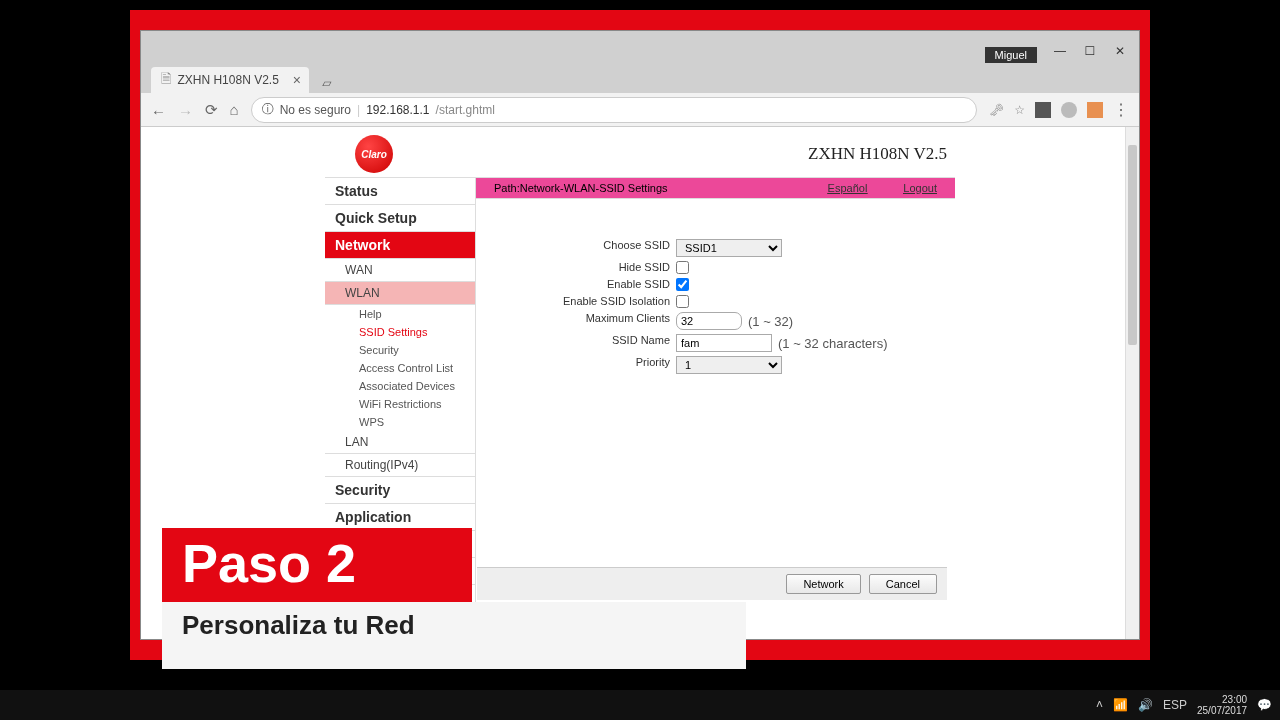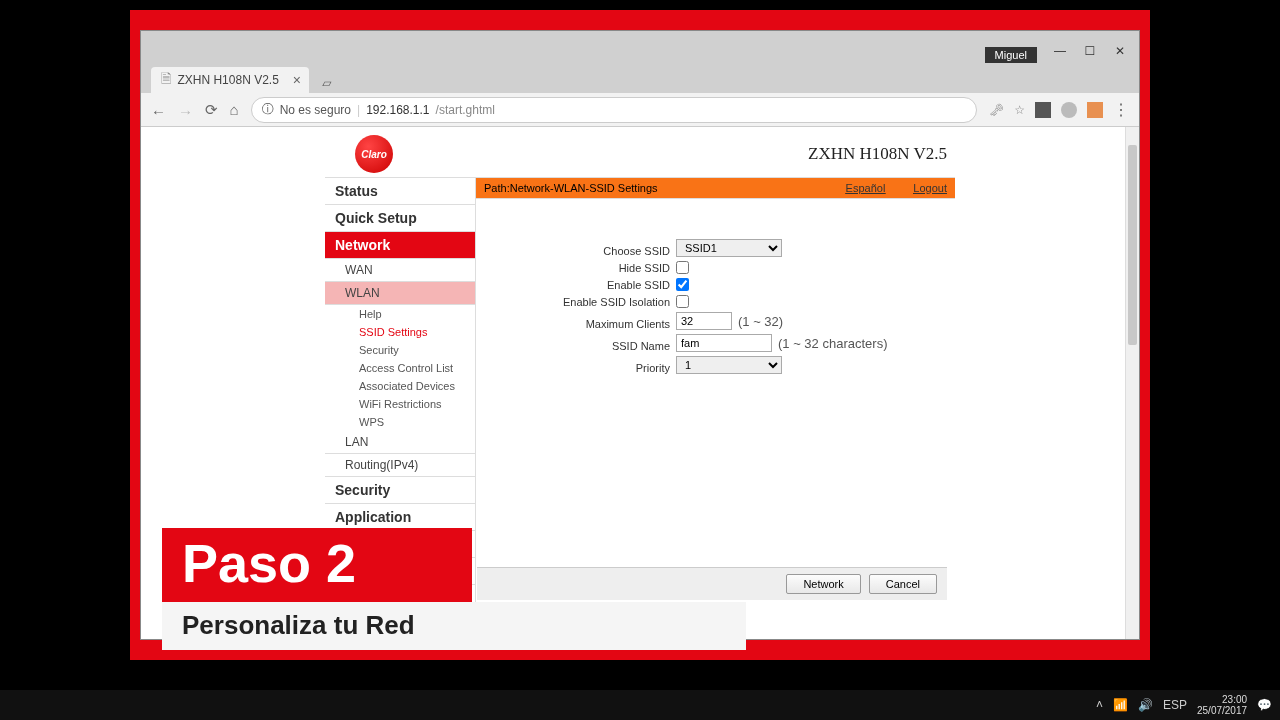--- a/index.html
+++ b/index.html
@@ -50,45 +50,45 @@
 .sidebar { width: 150px; background: #fff; }
 .menu-item { padding: 5px 10px; border-bottom: 1px solid #ddd; color: #333; font-weight: bold; font-size: 14px; cursor: pointer; }
 .menu-item.active { background: #e30613; color: #fff; }
 .submenu-item { padding: 4px 10px 4px 20px; border-bottom: 1px solid #ddd; color: #444; font-size: 12px; cursor: pointer; }
 .submenu-item.highlight { background: #f5b5b5; }
 .subsub { padding: 3px 10px 3px 34px; color: #555; font-size: 11px; cursor: pointer; }
 .subsub.active { color: #e30613; }
 
 
 .content { flex: 1; background: #fff; border-left: 1px solid #ddd; }
-.path-bar { background: #f97316; padding: 4px 8px; display: flex; justify-content: space-between; font-size: 11px; border-bottom: 1px solid #ddd; }
-.path-links { display: flex; gap: 28px; text-decoration: underline; }
+.path-bar { background: #ec4899; padding: 4px 18px; display: flex; justify-content: space-between; font-size: 11px; border-bottom: 1px solid #ddd; }
+.path-links { display: flex; gap: 36px; text-decoration: underline; }
 .path-links a { color: #333; text-decoration: underline; cursor: pointer; }
 
 .form { padding: 40px 20px 20px 20px; }
-.form-row { display: flex; align-items: flex-end; margin-bottom: 4px; font-size: 11px; }
+.form-row { display: flex; align-items: flex-start; margin-bottom: 4px; font-size: 11px; }
 .form-label { width: 180px; text-align: right; padding-right: 6px; color: #333; }
 .form-control { display: flex; align-items: center; gap: 6px; }
 .form-control select, .form-control input[type="text"] { border: 1px solid #aaa; padding: 1px 4px; font-size: 11px; height: 18px; }
 .form-control select { width: 106px; }
 .form-control input[type="text"] { width: 96px; }
 .hint { color: #555; font-size: 13px; }
 
 .actions { position: absolute; bottom: 18px; right: 8px; display: flex; gap: 8px; background: #eee; padding: 6px 10px; width: 470px; justify-content: flex-end; border-top: 1px solid #ccc; }
 .btn { border: 1px solid #999; background: linear-gradient(#fcfcfc, #e8e8e8); padding: 3px 16px; font-size: 11px; cursor: pointer; border-radius: 2px; }
 
 
 .scrollbar-v { position: absolute; right: 0; top: 0; bottom: 0; width: 14px; background: #f0f0f0; border-left: 1px solid #ddd; }
 .scroll-thumb { position: absolute; left: 2px; right: 2px; top: 18px; height: 200px; background: #c8c8c8; border-radius: 2px; }
 
 
 .caption-box { position: absolute; left: 162px; top: 528px; width: 584px; }
 .caption-red { background: #e30613; padding: 4px 20px 8px; width: 310px; }
 .caption-red-text { color: #fff; font-size: 54px; font-weight: bold; font-family: Arial, sans-serif; }
-.caption-white { background: #f5f5f5; padding: 8px 20px 9px; }
+.caption-white { background: #f5f5f5; padding: 8px 20px 28px; }
 .caption-white-text { color: #222; font-size: 26px; font-weight: bold; }
 
 
 .taskbar { position: absolute; left: 0; right: 0; bottom: 0; height: 30px; background: #111; display: flex; justify-content: flex-end; align-items: center; padding: 0 8px; color: #ddd; font-size: 10px; gap: 10px; }
 .tray-icon { font-size: 12px; color: #ccc; }
 .clock { text-align: right; line-height: 1.1; }
 </style>
 </head>
 <body>
 
@@ -192,21 +192,21 @@
             </div>
             <div class="form-row">
               <div class="form-label">Enable SSID Isolation</div>
               <div class="form-control">
                   <input type="checkbox" style="">
                 </div>
             </div>
             <div class="form-row">
               <div class="form-label">Maximum Clients</div>
               <div class="form-control">
-                <input type="text" style="width: 56px;" value="32">
+                <input type="text" style="width: 66px; border-radius: 7px;" value="32">
                 <span class="hint">(1 ~ 32)</span>
               </div>
             </div>
             <div class="form-row">
               <div class="form-label">SSID Name</div>
               <div class="form-control">
                 <input type="text" value="fam" style="">
                 <span class="hint">(1 ~ 32 characters)</span>
               </div>
             </div>

